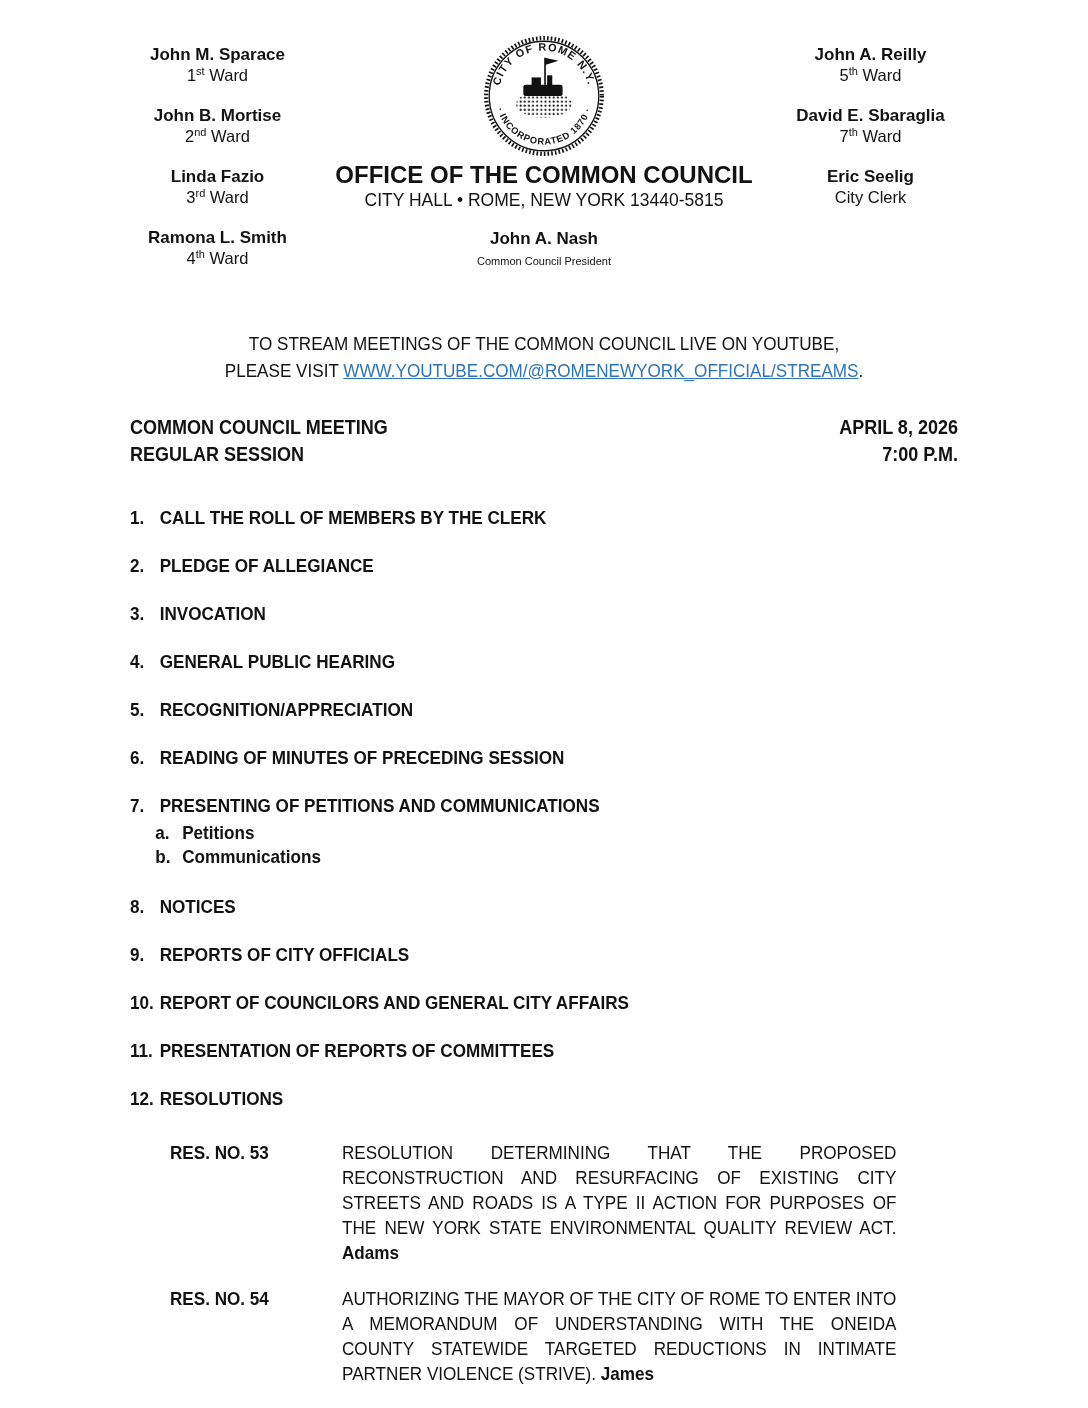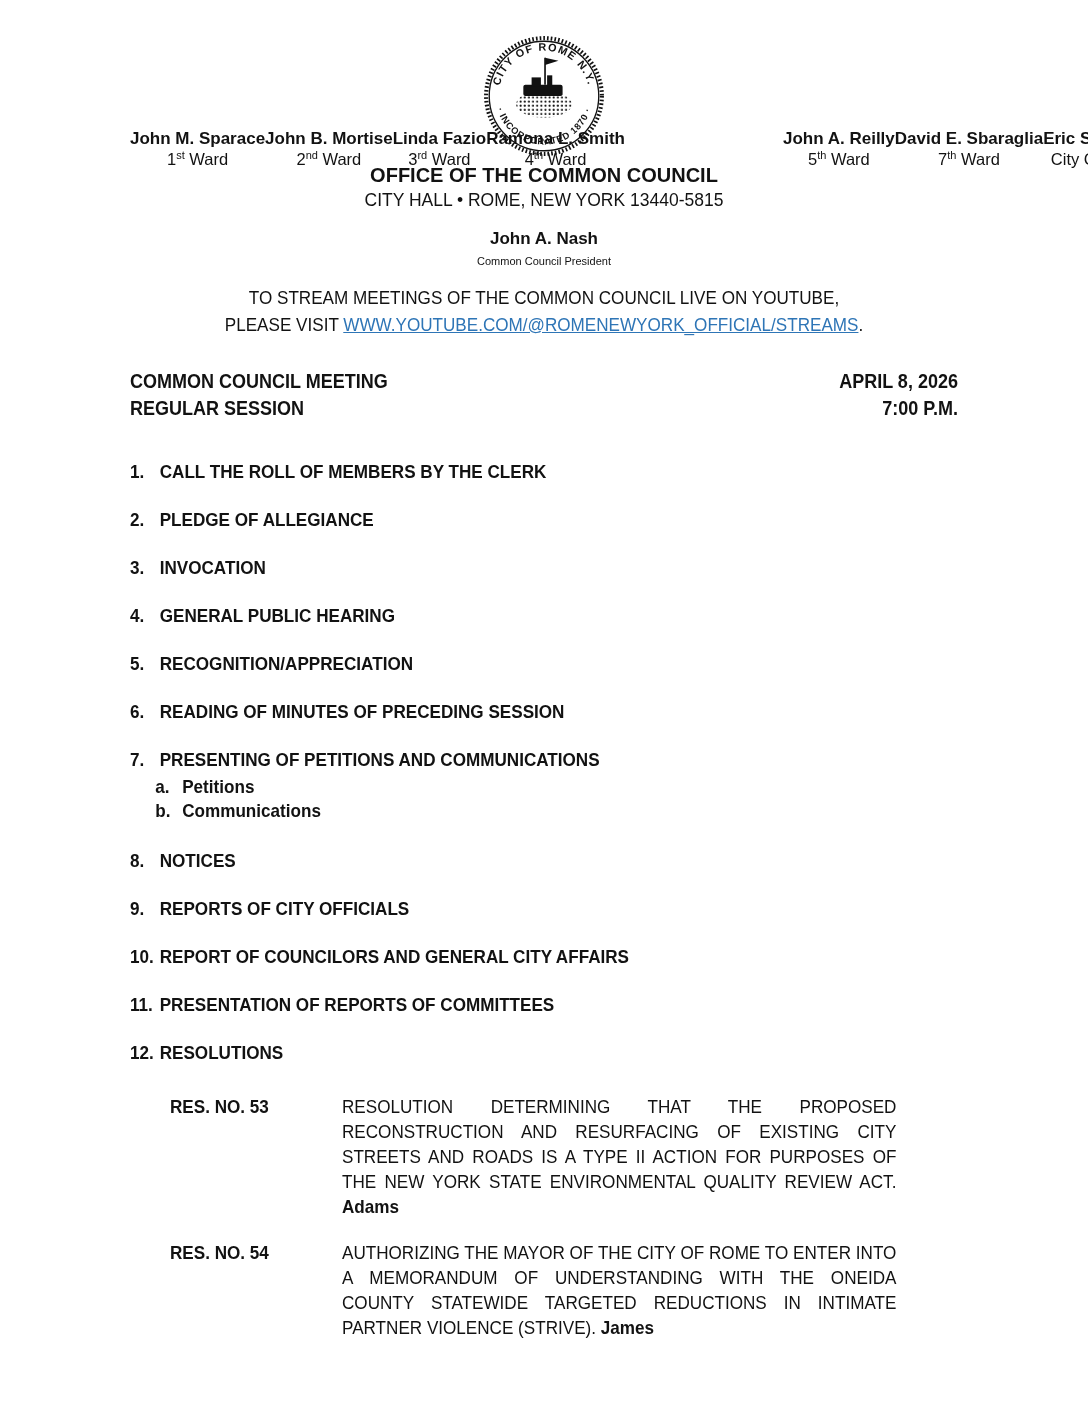--- a/index.html
+++ b/index.html
@@ -4,39 +4,39 @@
 <style>
   html,body { margin:0; padding:0; background:#ffffff; }
   .page {
     width:1088px; height:1408px; box-sizing:border-box;
     margin:0 auto; background:#ffffff; color:#121212;
     font-family:"Liberation Sans", sans-serif;
     padding:40px 130px 0 130px; overflow:hidden; position:relative;
   }
   
   .letterhead { display:grid; grid-template-columns:175px 1fr 175px; column-gap:8px; }
-  .officials { display:flex; flex-direction:row; align-items:center; padding-top:4px; }
+  .officials { display:flex; flex-direction:column; align-items:center; padding-top:4px; }
   .official { text-align:center; margin-bottom:19px; line-height:21px; }
   .official .o-name { font-weight:bold; font-size:17px; white-space:nowrap; }
   .official .o-sub  { font-size:16.5px; }
   sup.ord { font-size:11px; line-height:0; }
   .center-col { display:flex; flex-direction:column; align-items:center; text-align:center; }
   .seal { display:block; margin:-6px auto 4px auto; }
   .seal text { font-family:"Liberation Sans", sans-serif; fill:#111; }
-  .office-title { font-weight:bold; font-size:20px; line-height:26px; }
+  .office-title { font-weight:bold; font-size:24px; line-height:26px; }
   .office-address { font-size:17.5px; line-height:24px; }
   .president { margin-top:16px; line-height:22px; }
   .president .p-name { font-weight:bold; font-size:17px; }
   .president .p-title { font-size:11px; }
   
   .condL { transform:scaleX(0.9); transform-origin:0 0; }
   .condR { transform:scaleX(0.9); transform-origin:100% 0; }
   .condC { transform:scaleX(0.9); transform-origin:50% 0; }
   
-  .notice-wrap { margin-top:12px; text-align:center; }
+  .notice-wrap { margin-top:42px; text-align:center; }
   .notice { font-size:19px; line-height:27px; }
   .notice a { color:#2E75B6; text-decoration:underline; }
   
   .meeting-row { margin-top:30px; display:flex; justify-content:space-between;align-items:flex-end; }
   .meeting-left  { font-weight:bold; font-size:20px; line-height:27px; }
   .meeting-right { font-weight:bold; font-size:20px; line-height:27px; text-align:right; }
   
   .agenda { margin-top:40px; }
   .agenda-item { font-weight:bold; font-size:19px; line-height:20px; margin-bottom:28px; }
   .item-line { display:flex; }

